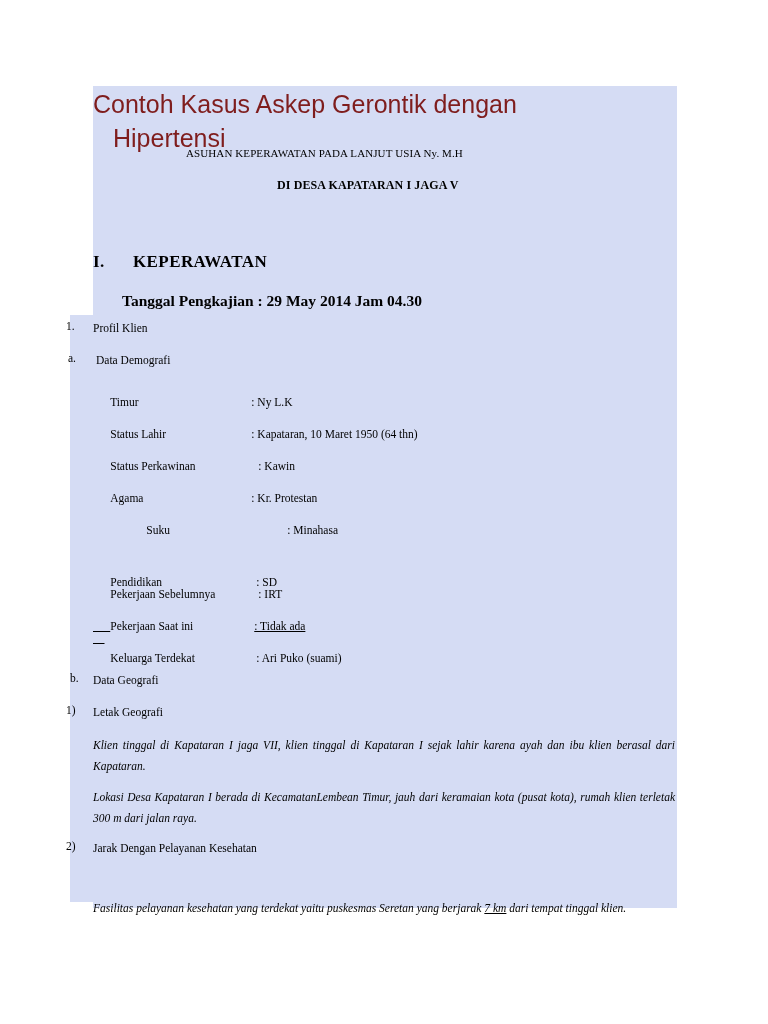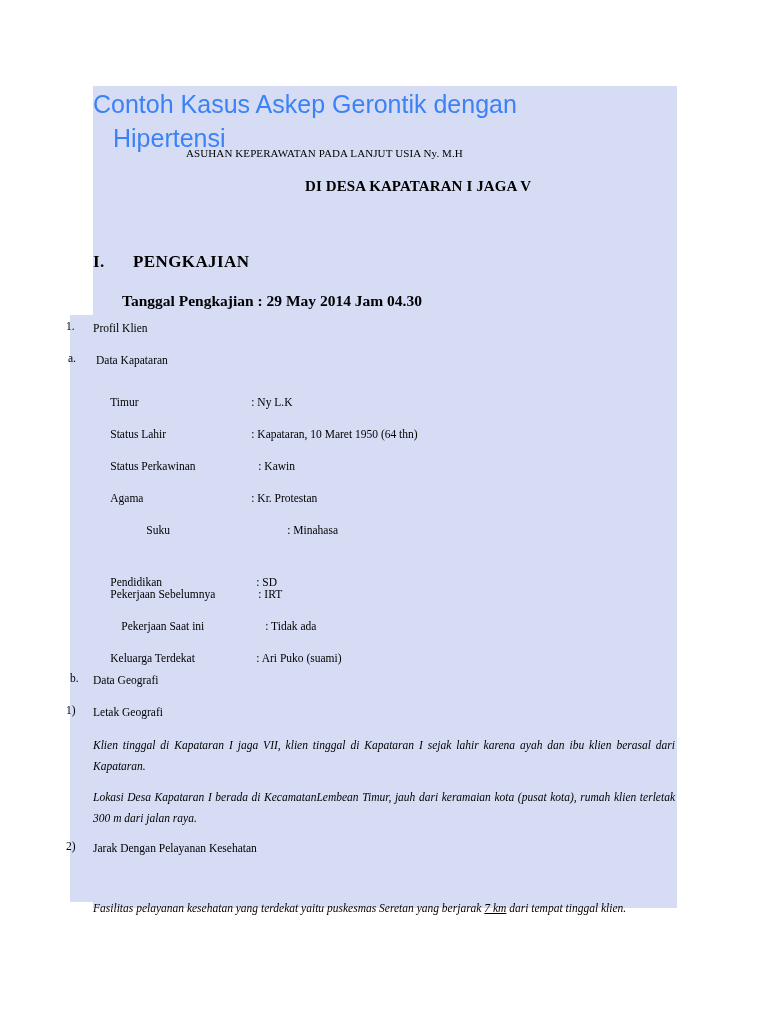--- a/index.html
+++ b/index.html
@@ -49,45 +49,44 @@
     width: 768px;
   }
 
   .doc-title {
     position: absolute;
     left: 93px;
     top: 87px;
     width: 530px;
     font-size: 25px;
     line-height: 34px;
-    color: #3b82f6;
+    color: #7f1d1d;
     font-family: "Liberation Sans", sans-serif;
     font-weight: normal;
   }
   .doc-title .l2 {
     display: block;
     padding-left: 20px;
   }
 
   .sub1 {
     position: absolute;
     left: 186px;
     top: 147px;
     font-size: 11px;
     font-weight: normal;
     letter-spacing: 0.1px;
   }
   .sub2 {
     position: absolute;
     left: 277px;
     top: 178px;
-    font-size: 15px;
+    font-size: 12px;
     font-weight: bold;
     letter-spacing: 0.1px;
-    margin-left: 28px;
   }
 
   .h-pengkajian {
     position: absolute;
     left: 93px;
     top: 252px;
     font-size: 17px;
     font-weight: bold;
     letter-spacing: 0.4px;
   }
@@ -150,30 +149,30 @@
 
     <div class="doc-title">
       <span>Contoh Kasus Askep Gerontik dengan</span>
       <span class="l2">Hipertensi</span>
     </div>
 
     <div class="sub1">ASUHAN KEPERAWATAN PADA LANJUT USIA Ny. M.H</div>
     <div class="sub2">DI DESA KAPATARAN I JAGA V</div>
 
     <div class="h-pengkajian">
-      <span class="num">I.</span><span>PENGKAJIAN</span>
+      <span class="num">I.</span><span>KEPERAWATAN</span>
     </div>
 
     <div class="tanggal">Tanggal Pengkajian :  29 May 2014 Jam 04.30</div>
 
     <div class="marker" style="left:66px; top:320px;">1.</div>
     <div class="line" style="left:93px; top:320px;">Profil Klien</div>
 
     <div class="marker" style="left:68px; top:352px;">a.</div>
-    <div class="line" style="left:96px; top:352px;">Data Kapataran</div>
+    <div class="line" style="left:96px; top:352px;">Data Demografi</div>
 
     <div class="kv" style="left:93px; top:384px;">
       <span class="k" style="width:141px;">Timur</span><span>: Ny L.K</span>
     </div>
     <div class="kv" style="left:93px; top:416px;">
       <span class="k" style="width:141px;">Status Lahir</span><span>: Kapataran, 10 Maret 1950 (64 thn)</span>
     </div>
     <div class="kv" style="left:93px; top:448px;">
       <span class="k" style="width:148px;">Status Perkawinan</span><span>: Kawin</span>
     </div>
@@ -182,21 +181,21 @@
     </div>
     <div class="kv" style="left:93px; top:512px;">
       <span class="k" style="width:141px;margin-left:36px;">Suku</span><span>: Minahasa</span>
     </div>
     <div class="kv" style="left:93px; top:564px;">
       <span class="k" style="width:146px;">Pendidikan</span><span>: SD</span>
     </div>
     <div class="kv" style="left:93px; top:576px;">
       <span class="k" style="width:148px;">Pekerjaan Sebelumnya</span><span>: IRT</span>
     </div>
-    <div class="kv" style="left:104px; top:608px;">
+    <div class="kv" style="left:93px; top:608px;text-decoration:underline;">
       <span class="k" style="width:144px;">Pekerjaan Saat ini</span><span>: Tidak ada</span>
     </div>
     <div class="kv" style="left:93px; top:640px;">
       <span class="k" style="width:146px;">Keluarga Terdekat</span><span>: Ari Puko (suami)</span>
     </div>
 
     <div class="marker" style="left:70px; top:672px;">b.</div>
     <div class="line" style="left:93px; top:672px;">Data Geografi</div>
 
     <div class="marker" style="left:66px; top:704px;">1)</div>

